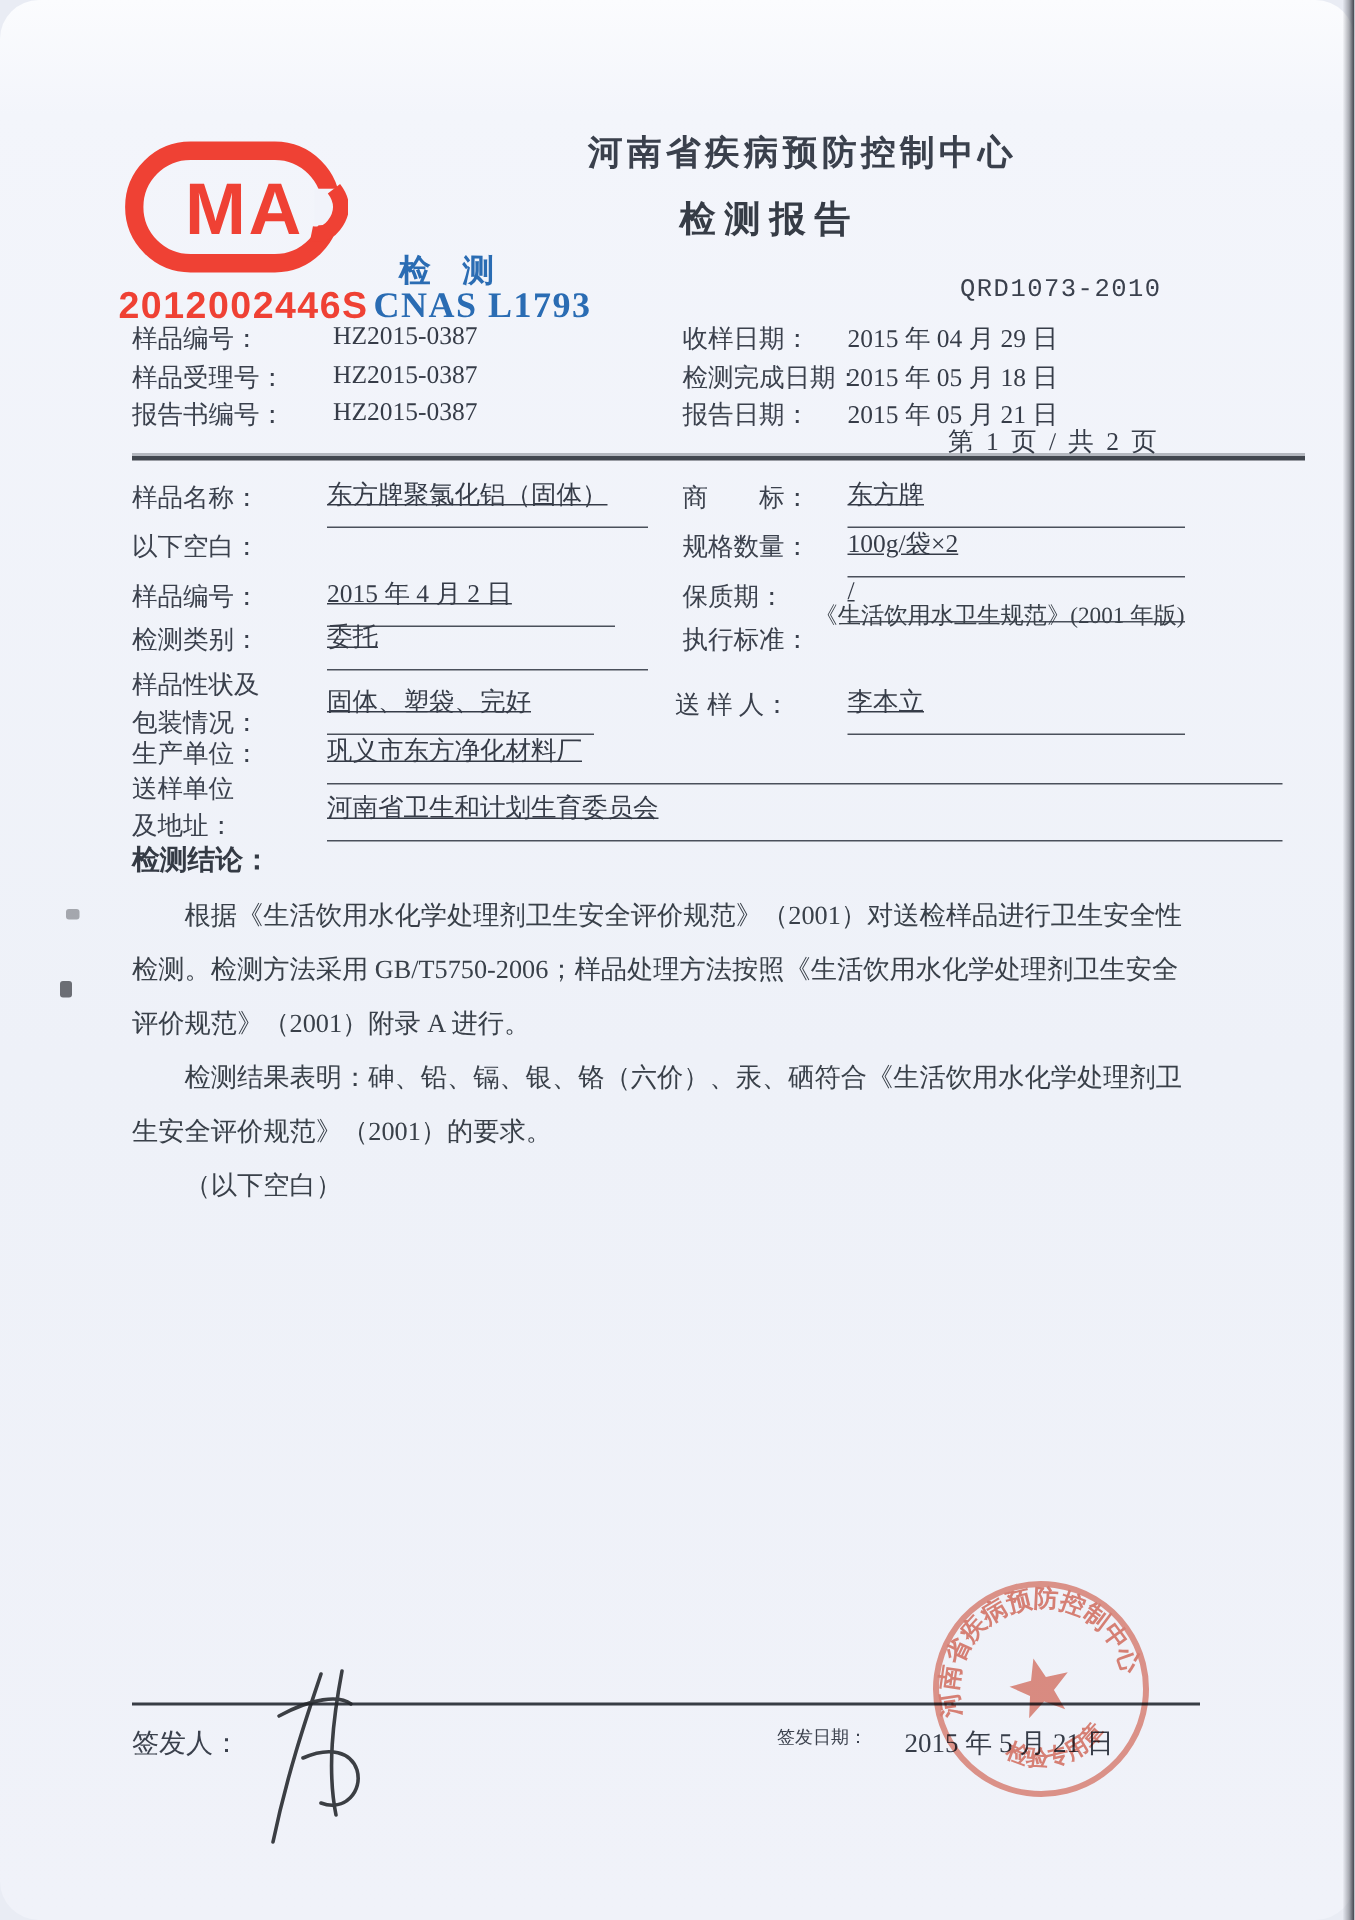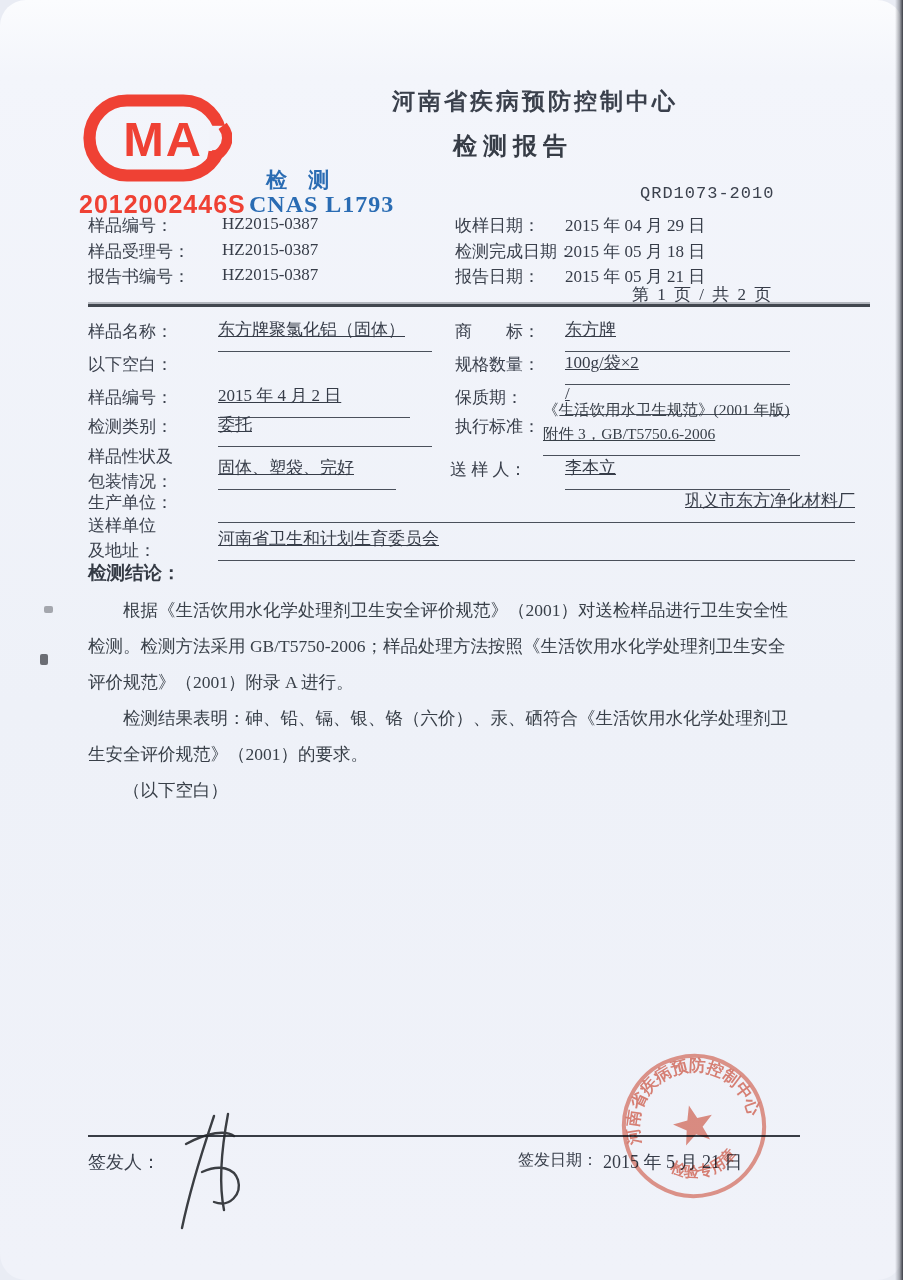--- a/index.html
+++ b/index.html
@@ -90,30 +90,29 @@
 
   <span class="abs lbl" style="left:88px;top:386px;">样品编号：</span>
   <span class="abs val uval" style="left:218px;top:384px;width:192px;">2015 年 4 月 2 日</span>
   <span class="abs lbl" style="left:455px;top:386px;">保质期：</span>
   <span class="abs val uval" style="left:565px;top:384px;width:225px;">/</span>
 
   <span class="abs lbl" style="left:88px;top:415px;">检测类别：</span>
   <span class="abs val uval" style="left:218px;top:413px;width:214px;">委托</span>
   <span class="abs lbl" style="left:455px;top:415px;">执行标准：</span>
   <span class="abs std-line" style="left:543px;top:400px;">《生活饮用水卫生规范》(2001 年版)</span>
-  <span class="abs std-line uval" style="left:543px;top:424px;width:257px;">附件 3，GB/T5750.6-2006</span>
 
   <span class="abs lbl" style="left:88px;top:445px;">样品性状及</span>
   <span class="abs lbl" style="left:88px;top:470px;">包装情况：</span>
   <span class="abs val uval" style="left:218px;top:456px;width:178px;">固体、塑袋、完好</span>
   <span class="abs lbl" style="left:450px;top:458px;">送 样 人：</span>
   <span class="abs val uval" style="left:565px;top:456px;width:225px;">李本立</span>
 
   <span class="abs lbl" style="left:88px;top:491px;">生产单位：</span>
-  <span class="abs val uval" style="left:218px;top:489px;width:637px;text-align:right;">巩义市东方净化材料厂</span>
+  <span class="abs val uval" style="left:218px;top:489px;width:637px;">巩义市东方净化材料厂</span>
 
   <span class="abs lbl" style="left:88px;top:514px;">送样单位</span>
   <span class="abs lbl" style="left:88px;top:539px;">及地址：</span>
   <span class="abs val uval" style="left:218px;top:527px;width:637px;">河南省卫生和计划生育委员会</span>
 
   <div class="abs heading" style="left:88px;top:560px;">检测结论：</div>
   <div class="abs conclusion" style="left:88px;top:592px;width:712px;">
     <p>根据《生活饮用水化学处理剂卫生安全评价规范》（2001）对送检样品进行卫生安全性检测。检测方法采用 GB/T5750-2006；样品处理方法按照《生活饮用水化学处理剂卫生安全评价规范》（2001）附录 A 进行。</p>
     <p>检测结果表明：砷、铅、镉、银、铬（六价）、汞、硒符合《生活饮用水化学处理剂卫生安全评价规范》（2001）的要求。</p>
     <p>（以下空白）</p>
@@ -126,21 +125,21 @@
     <svg width="110" height="125" viewBox="0 0 110 125">
       <g fill="none" stroke="#23262b" stroke-width="2.4" stroke-linecap="round" opacity="0.88">
         <path d="M46 6 C38 30 24 70 14 118"></path>
         <path d="M18 34 C40 22 58 20 66 26"></path>
         <path d="M60 4 C54 36 50 70 56 100"></path>
         <path d="M34 62 C52 54 66 58 70 70 C74 84 62 98 46 92"></path>
       </g>
     </svg>
   </div>
 
-  <span class="abs lbl" style="left:518px;top:1150px;font-size:16px;">签发日期：</span>
+  <span class="abs lbl" style="left:518px;top:1150px;font-size:12px;">签发日期：</span>
   <span class="abs val" style="left:603px;top:1150px;font-size:18px;">2015 年 5 月 21 日</span>
 
   <div class="abs stamp-wrap" style="left:616px;top:1048px;width:156px;height:156px;">
     <svg width="156" height="156" viewBox="-78 -78 156 156">
       <g transform="rotate(-14)" fill="none">
         <circle cx="0" cy="0" r="70" stroke="#dd6450" stroke-width="4" opacity="0.85"></circle>
         <defs>
           <path id="topArc" d="M -52 22 A 56 56 0 1 1 52 22"></path>
           <path id="botArc" d="M -42 28 A 50 50 0 0 0 42 28"></path>
         </defs>

